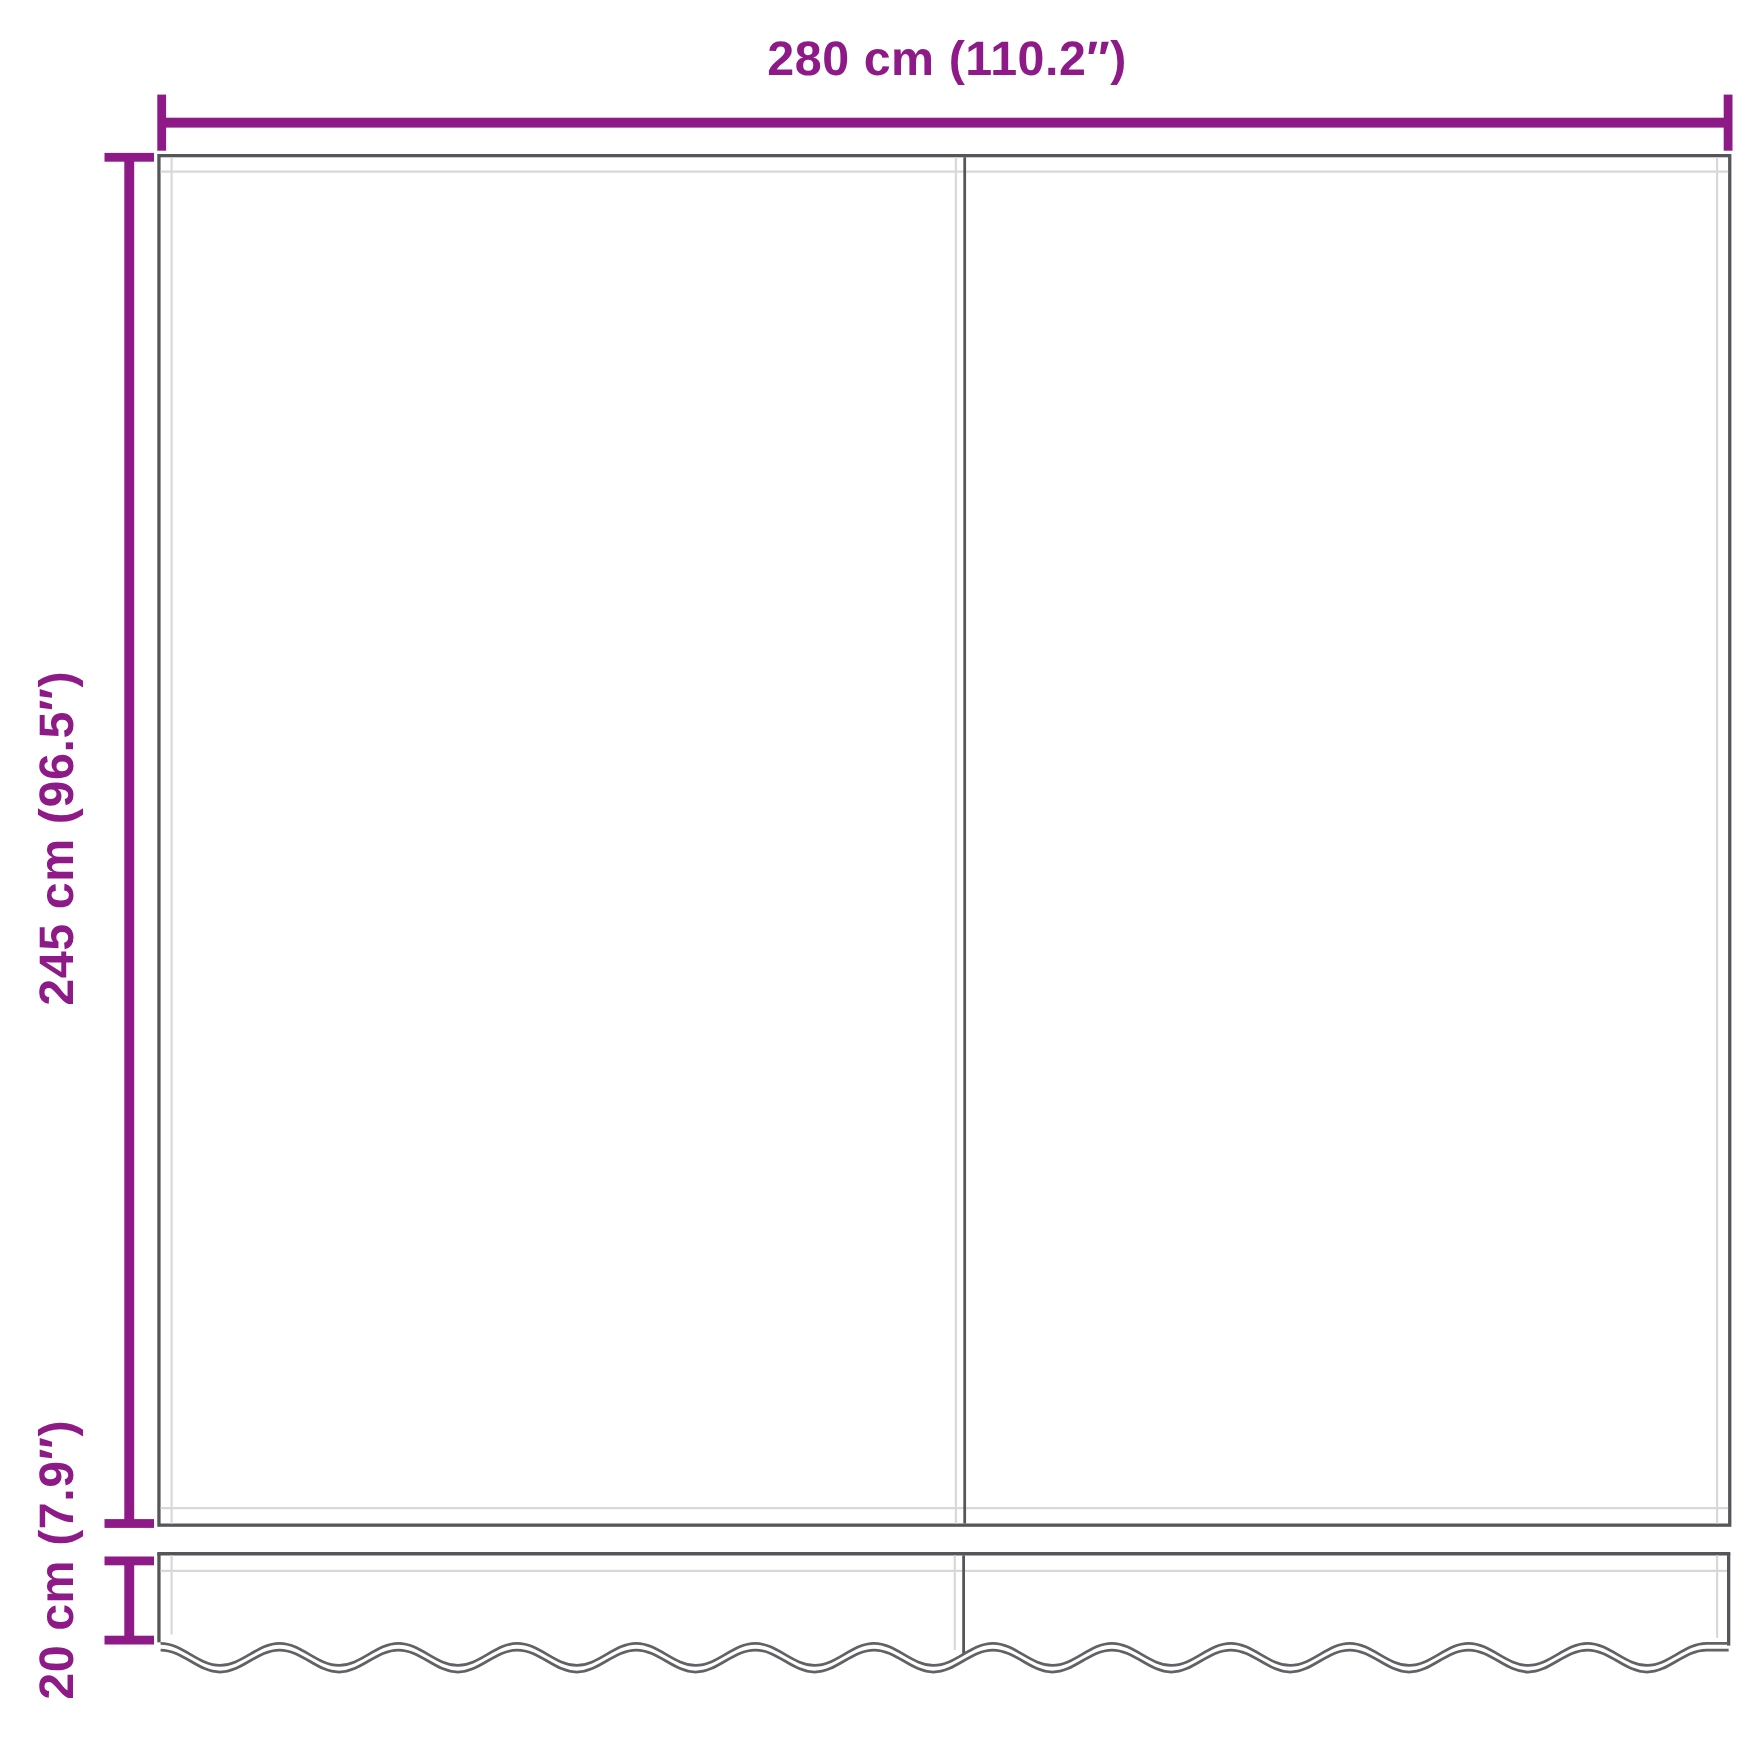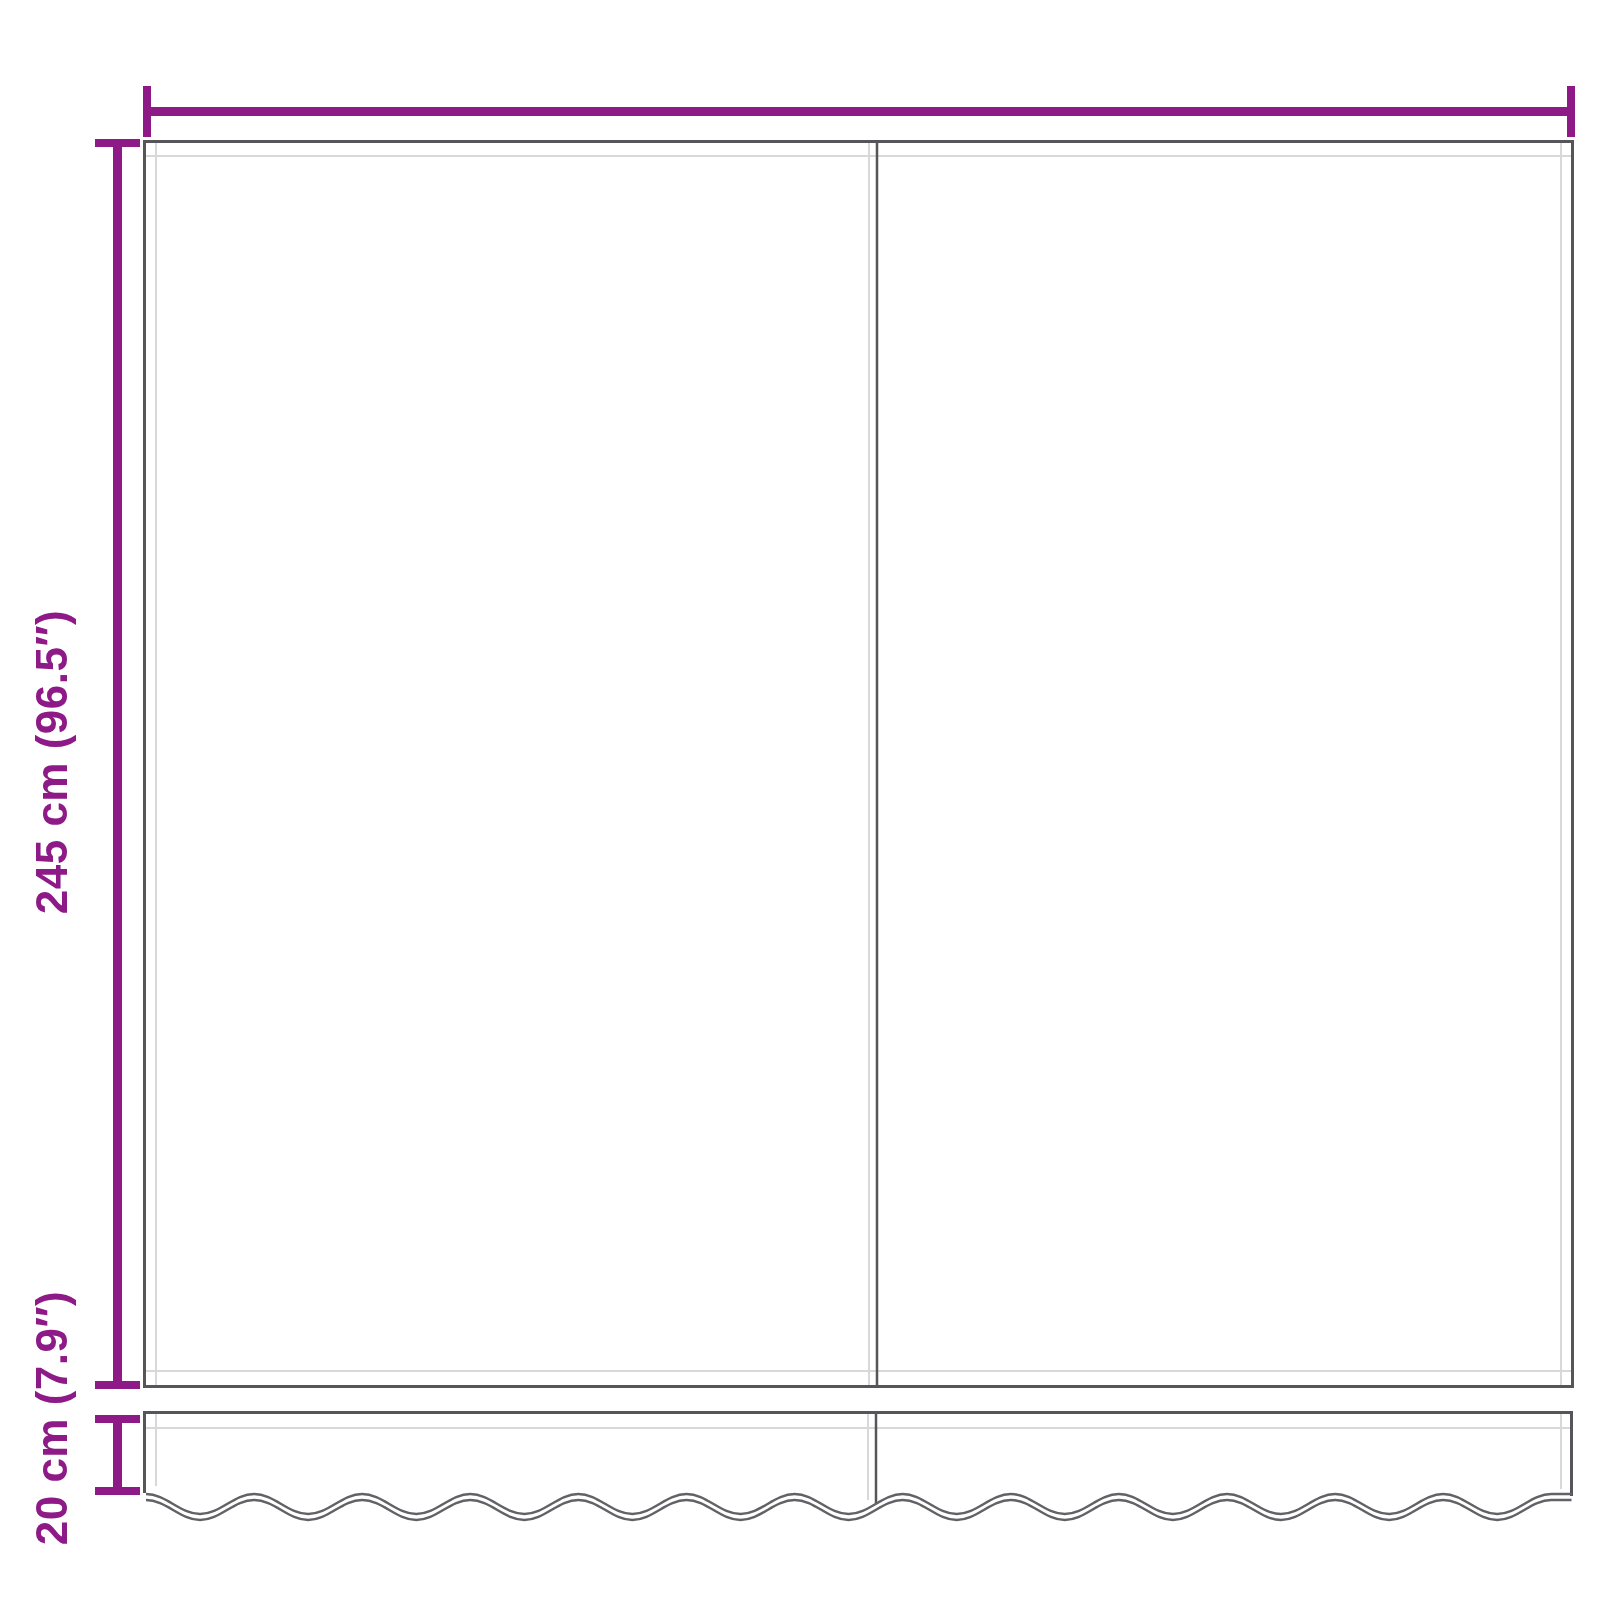--- a/index.html
+++ b/index.html
@@ -87,18 +87,19 @@
       <rect class="fill-dim" x="113" y="143" width="9" height="1242"></rect>
     </g>
 
     <g>
       <rect class="fill-dim" x="95" y="1415" width="45" height="8"></rect>
       <rect class="fill-dim" x="95" y="1487" width="45" height="8"></rect>
       <rect class="fill-dim" x="113" y="1419" width="9" height="72"></rect>
     </g>
   </svg>
 
+  <div class="dim-label" style="left:861px; top:54px;">280 cm (110.2″)</div>
 
   <div class="dim-label vertical" style="left:52px; top:762px;">245 cm (96.5″)</div>
 
   <div class="dim-label vertical" style="left:52px; top:1418px;">20 cm (7.9″)</div>
 
 </div>
 
 </body></html>

